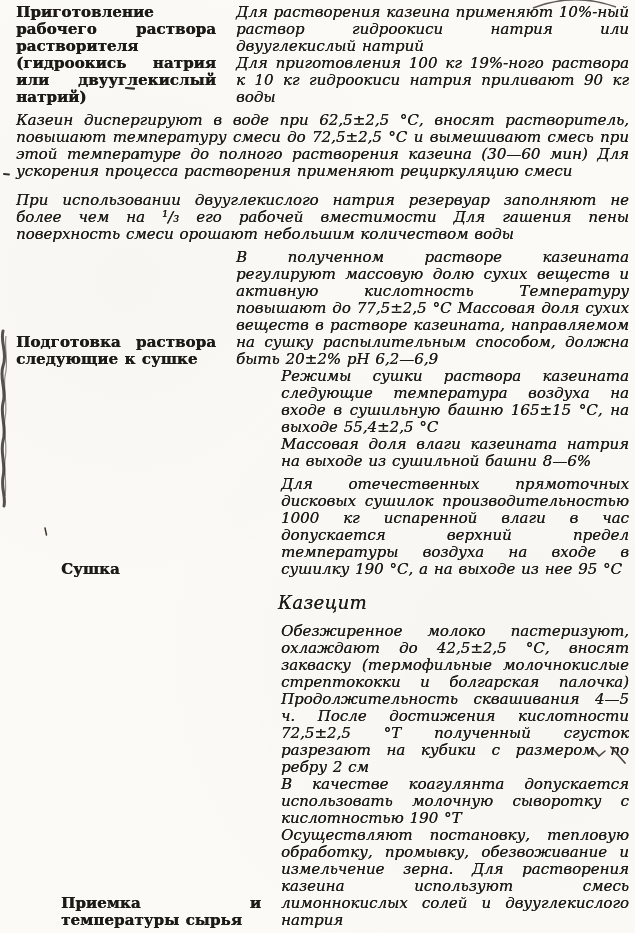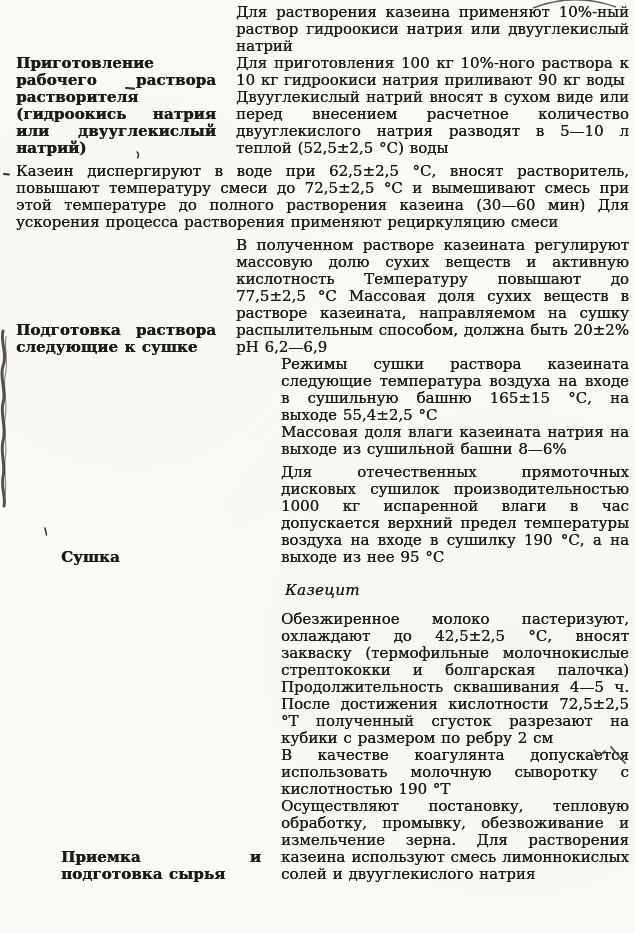--- a/index.html
+++ b/index.html
@@ -25,53 +25,53 @@
   }
   .section { display: flex; align-items: flex-end; margin-top: 6px; }
   .section.flush { margin-top: 0; margin-left: 45px; }
   .section:first-child { margin-top: 0; }
   .term {
     flex: 0 0 200px; width: 200px; margin-right: 20px;
     font-weight: bold; text-align: justify;
     letter-spacing: 0.1px;
     text-shadow: 0.4px 0 0 currentColor;
   }
-  .text { flex: 1 1 auto; text-align: justify; }
+  .text { flex: 1 1 auto; text-align: justify; font-style: italic; }
   p.para { margin: 0; text-shadow: 0.15px 0 0 currentColor; }
   p.para.gap-md { margin-top: 12px; }
   p.para.gap-sm { margin-top: 6px; }
   .center-heading {
     text-align: center; font-style: italic;
-    margin: 16px 0 12px; font-size: 15px;
+    margin: 16px 0 12px; font-size: 18px;
     letter-spacing: 0.4px;
     text-shadow: 0.2px 0 0 currentColor;
   }
   svg.artifacts {
     position: absolute; left: 0; top: 0;
     pointer-events: none;
   }
 </style>
 </head>
 <body>
 
 <div class="page">
   <div class="doc">
 
     <div class="section">
       <div class="term">Приготовление рабочего раствора растворителя (гидроокись натрия или двууглекислый натрий)</div>
       <div class="text">
         <p class="para">Для растворения казеина применяют 10%-ный раствор гидроокиси натрия или двууглекислый натрий</p>
-        <p class="para">Для приготовления 100 кг 10%-ного раствора к 10 кг гидроокиси натрия приливают 90 кг воды</p>
-        <p class="para">Двууглекислый натрий вносят в сухом виде или перед внесением расчетное количество двууглекислого натрия разводят в 5—10 л теплой (52,5±2,5 °С) воды</p>
+        <p class="para">Для приготовления 100 кг 19%-ного раствора к 10 кг гидроокиси натрия приливают 90 кг воды</p>
       </div>
     </div>
 
     <div class="section">
       <div class="text">
         <p class="para">Казеин диспергируют в воде при 62,5±2,5 °С, вносят растворитель, повышают температуру смеси до 72,5±2,5 °С и вымешивают смесь при этой температуре до полного растворения казеина (30—60 мин) Для ускорения процесса растворения применяют рециркуляцию смеси</p>
+        <p class="para gap-md">При использовании двууглекислого натрия резервуар заполняют не более чем на ¹/₃ его рабочей вместимости Для гашения пены поверхность смеси орошают небольшим количеством воды</p>
       </div>
     </div>
 
     <div class="section">
       <div class="term">Подготовка раствора следующие к сушке</div>
       <div class="text">
         <p class="para">В полученном растворе казеината регулируют массовую долю сухих веществ и активную кислотность Температуру повышают до 77,5±2,5 °С Массовая доля сухих веществ в растворе казеината, направляемом на сушку распылительным способом, должна быть 20±2%  рН 6,2—6,9</p>
       </div>
     </div>
 
@@ -80,21 +80,21 @@
       <div class="text">
         <p class="para">Режимы сушки раствора казеината следующие температура воздуха на входе в сушильную башню 165±15 °С, на выходе 55,4±2,5 °С</p>
         <p class="para">Массовая доля влаги казеината натрия на выходе из сушильной башни 8—6%</p>
         <p class="para gap-sm">Для отечественных прямоточных дисковых сушилок производительностью 1000 кг испаренной влаги в час допускается верхний предел температуры воздуха на входе в сушилку 190 °С, а на выходе из нее 95 °С</p>
       </div>
     </div>
 
     <div class="center-heading">Казецит</div>
 
     <div class="section flush">
-      <div class="term">Приемка и подготовка сырья</div>
+      <div class="term">Приемка и температуры сырья</div>
       <div class="text">
         <p class="para">Обезжиренное молоко пастеризуют, охлаждают до 42,5±2,5 °С, вносят закваску (термофильные молочнокислые стрептококки и болгарская палочка) Продолжительность сквашивания 4—5 ч. После достижения кислотности 72,5±2,5 °Т полученный сгусток разрезают на кубики с размером по ребру 2 см</p>
         <p class="para">В качестве коагулянта допускается использовать молочную сыворотку с кислотностью 190 °Т</p>
         <p class="para">Осуществляют постановку, тепловую обработку, промывку, обезвоживание и измельчение зерна. Для растворения казеина используют смесь лимоннокислых солей и двууглекислого натрия</p>
       </div>
     </div>
 
   </div>
 
   <svg class="artifacts" width="635" height="933" viewBox="0 0 635 933">

